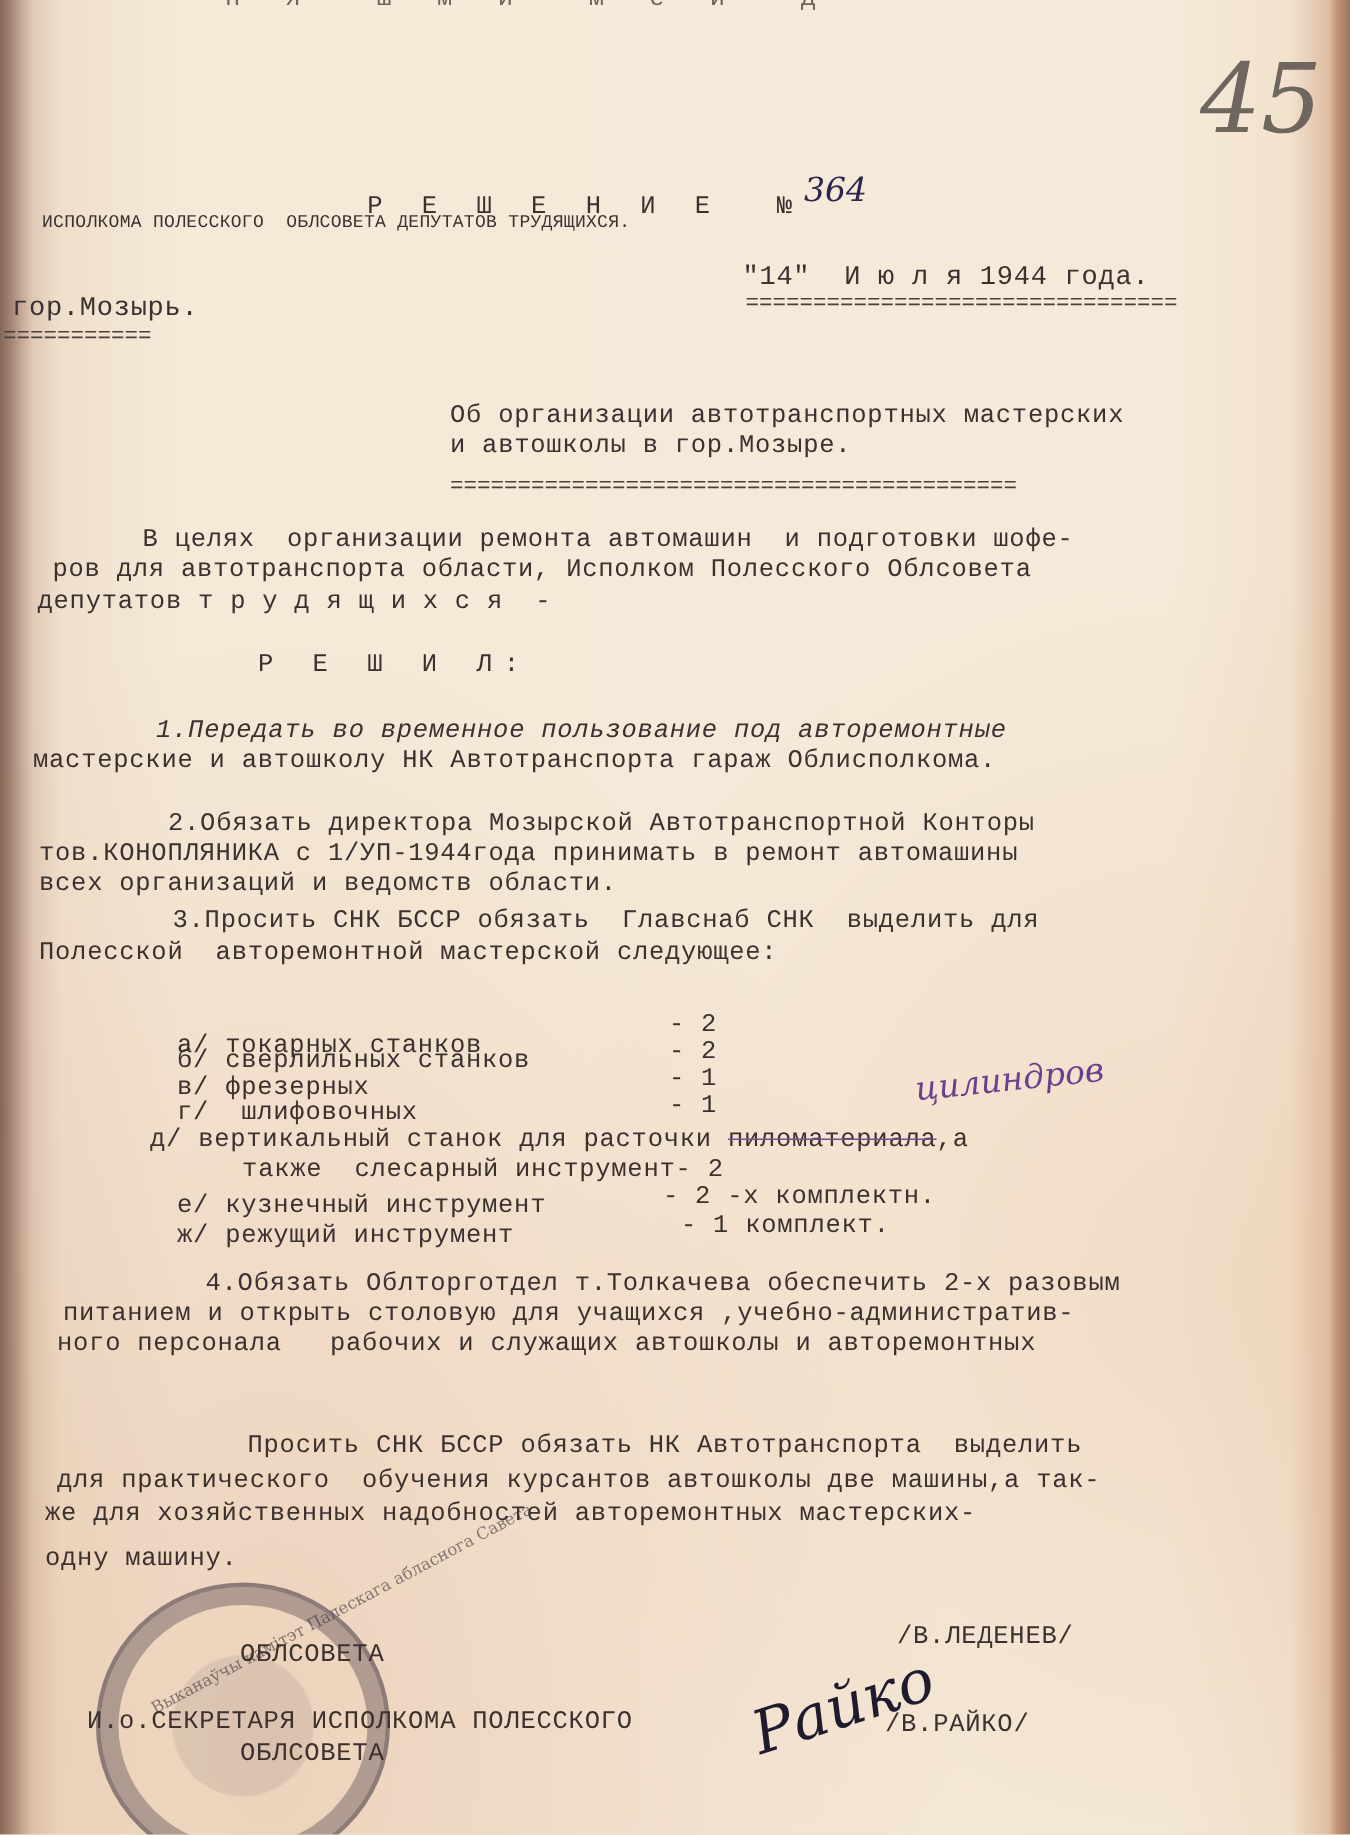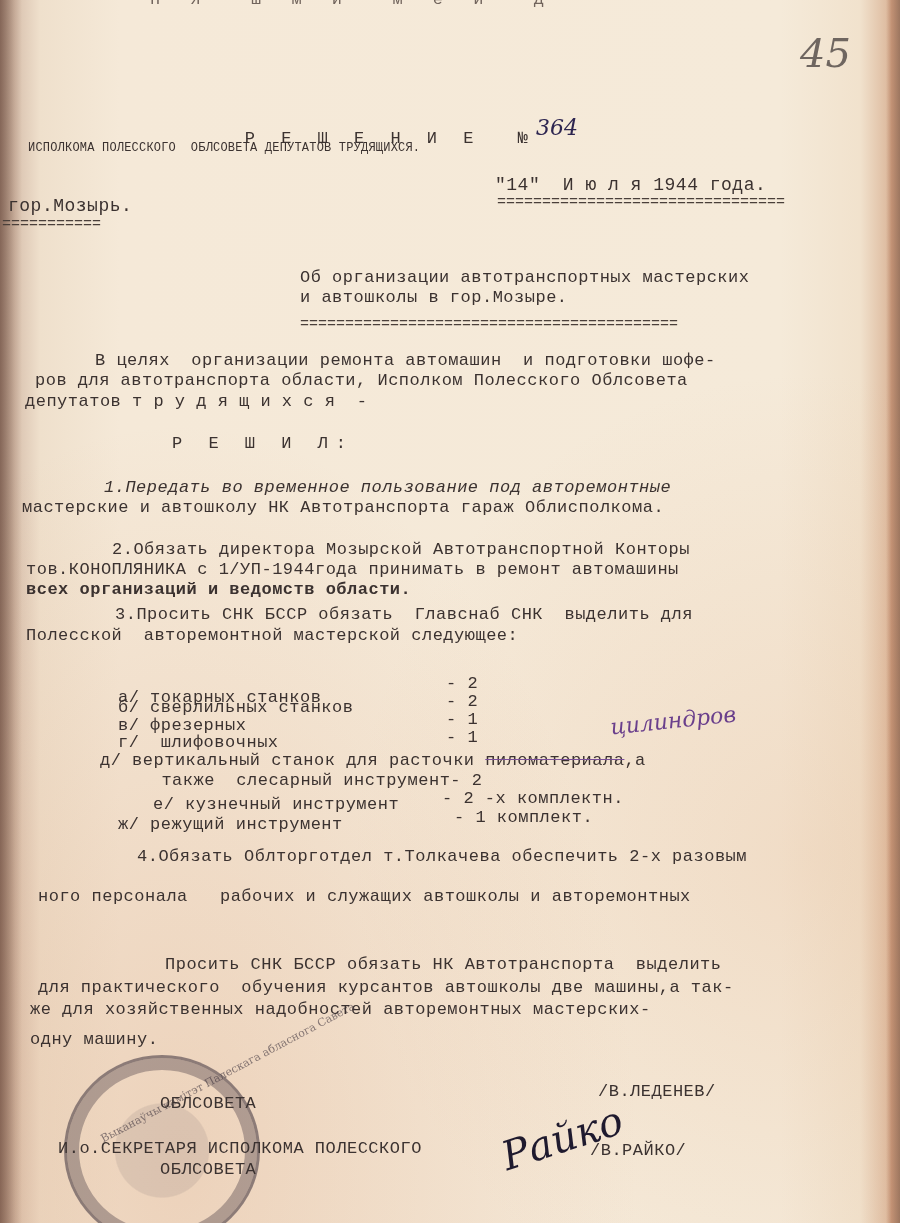--- a/index.html
+++ b/index.html
@@ -20,21 +20,21 @@
       position:absolute; left:0; top:0; width:22px; height:1223px;
       background:linear-gradient(90deg, rgba(90,60,50,0.55), rgba(150,115,95,0.25) 70%, transparent);
     }
     .right-edge {
       position:absolute; right:0; top:0; width:14px; height:1223px;
       background:linear-gradient(90deg, transparent, rgba(170,110,80,0.5) 40%, rgba(120,80,60,0.55));
     }
     .t { position:absolute; white-space:pre; font-size:17px; letter-spacing:0.5px; line-height:20px; }
     .faint { color:#5a4d47; opacity:0.85; }
     .spaced { letter-spacing:8px; }
-    .hand-pencil { position:absolute; font-family:"DejaVu Serif", serif; font-style:italic; color:#6f6660; font-size:40px; }
+    .hand-pencil { position:absolute; font-family:"DejaVu Serif", serif; font-style:italic; color:#6f6660; font-size:64px; }
     .hand-ink { position:absolute; font-family:"DejaVu Serif", serif; font-style:italic; color:#2d2550; }
     .violet { color:#6a3f8c; }
     .strike { text-decoration:line-through; text-decoration-color:#7a4f9a; }
     .rule { position:absolute; white-space:pre; font-size:15px; letter-spacing:0px; color:#4a3f3a; line-height:14px; }
     .stamp {
       position:absolute; left:64px; top:1055px; width:190px; height:185px; border-radius:50%;
       border:3px solid rgba(60,50,60,0.55);
       box-shadow: inset 0 0 0 10px rgba(0,0,0,0), inset 0 0 0 12px rgba(60,50,60,0.35);
       background:radial-gradient(circle, rgba(90,80,90,0.12) 0 35%, transparent 36%);
     }
@@ -68,21 +68,21 @@
   <div class="t" style="left:95px; top:351px;">В целях  организации ремонта автомашин  и подготовки шофе-</div>
   <div class="t" style="left:35px; top:371px;">ров для автотранспорта области, Исполком Полесского Облсовета</div>
   <div class="t" style="left:25px; top:392px;">депутатов т р у д я щ и х с я  -</div>
   <div class="t spaced" style="left:172px; top:434px;">Р Е Ш И Л:</div>
 
   <div class="t" style="left:104px; top:478px;font-style:italic;">1.Передать во временное пользование под авторемонтные</div>
   <div class="t" style="left:22px; top:498px;">мастерские и автошколу НК Автотранспорта гараж Облисполкома.</div>
 
   <div class="t" style="left:112px; top:540px;">2.Обязать директора Мозырской Автотранспортной Конторы</div>
   <div class="t" style="left:26px; top:560px;">тов.КОНОПЛЯНИКА с 1/УП-1944года принимать в ремонт автомашины</div>
-  <div class="t" style="left:26px; top:580px;font-weight:bold;">всех организаций и ведомств области.</div>
+  <div class="t" style="left:26px; top:580px;">всех организаций и ведомств области.</div>
 
   <div class="t" style="left:115px; top:605px;">3.Просить СНК БССР обязать  Главснаб СНК  выделить для</div>
   <div class="t" style="left:26px; top:626px;">Полесской  авторемонтной мастерской следующее:</div>
 
   <div>
     <div class="t" style="left:118px; top:688px;"><span>а/</span> <span>токарных станков</span></div>
     <div class="t" style="left:446px; top:674px;">- 2</div>
 
     <div class="t" style="left:118px; top:698px;"><span>б/</span> <span>сверлильных станков</span></div>
     <div class="t" style="left:446px; top:692px;">- 2</div>
@@ -91,28 +91,29 @@
     <div class="t" style="left:446px; top:710px;">- 1</div>
 
     <div class="t" style="left:118px; top:733px;"><span>г/</span> <span> шлифовочных</span></div>
     <div class="t" style="left:446px; top:728px;">- 1</div>
 
     <div class="hand-ink violet" style="left:610px; top:708px; font-size:22px; transform:rotate(-6deg);">цилиндров</div>
 
     <div class="t" style="left:100px; top:751px;"><span>д/</span> <span>вертикальный станок для расточки</span> <span class="strike">пиломатериала</span><span>,а</span></div>
     <div class="t" style="left:140px; top:771px;">  также  слесарный инструмент- 2</div>
 
-    <div class="t" style="left:118px; top:795px;margin-left:35px;"><span>е/</span> <span>кузнечный инструмент</span></div>
+    <div class="t" style="left:118px; top:795px;"><span>е/</span> <span>кузнечный инструмент</span></div>
     <div class="t" style="left:442px; top:789px;">- 2 -х комплектн.</div>
 
     <div class="t" style="left:118px; top:815px;"><span>ж/</span> <span>режущий инструмент</span></div>
     <div class="t" style="left:454px; top:808px;">- 1 комплект.</div>
   </div>
 
   <div class="t" style="left:137px; top:847px;">4.Обязать Облторготдел т.Толкачева обеспечить 2-х разовым</div>
+  <div class="t" style="left:42px; top:867px;">питанием и открыть столовую для учащихся ,учебно-административ-</div>
   <div class="t" style="left:38px; top:887px;">ного персонала   рабочих и служащих автошколы и авторемонтных</div>
 
   <div class="t" style="left:165px; top:955px;">Просить СНК БССР обязать НК Автотранспорта  выделить</div>
   <div class="t" style="left:38px; top:978px;">для практического  обучения курсантов автошколы две машины,а так-</div>
   <div class="t" style="left:30px; top:1000px;">же для хозяйственных надобностей авторемонтных мастерских-</div>
   <div class="t" style="left:30px; top:1030px;">одну машину.</div>
 
   <div class="stamp">
     <div class="stamp-text">Выканаўчы камітэт Палескага абласнога Савета</div>
   </div>

